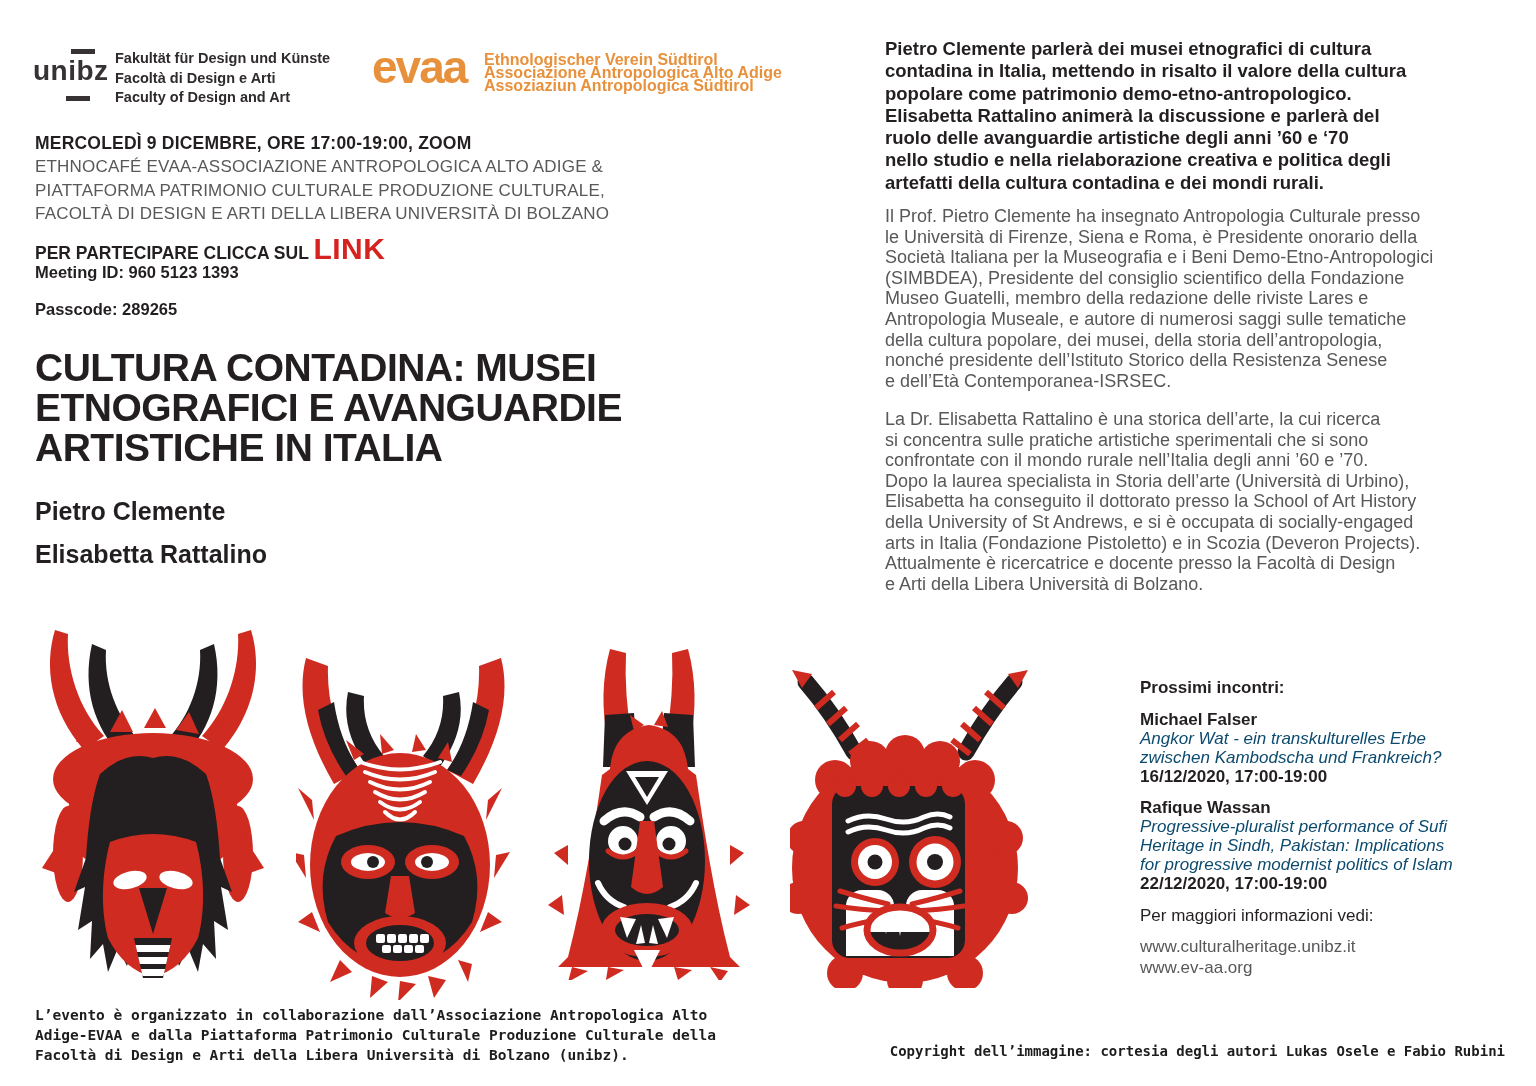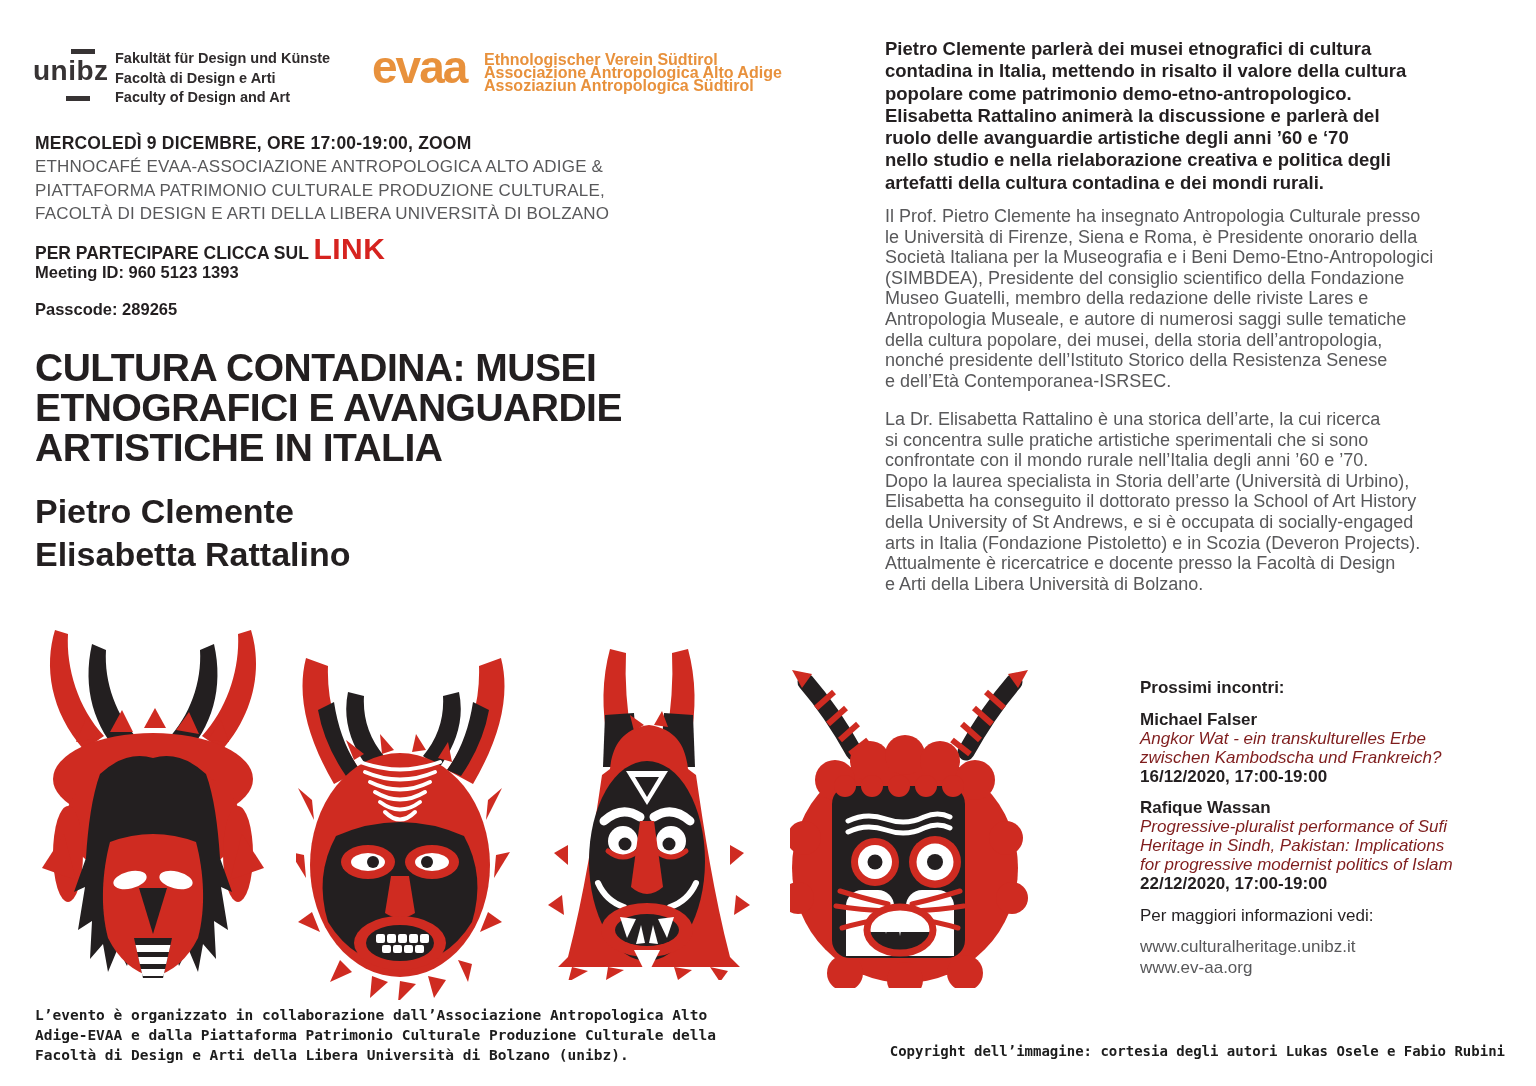--- a/index.html
+++ b/index.html
@@ -19,32 +19,32 @@
   
   .datetime{left:35px;top:133px;font-size:17.5px;font-weight:bold;letter-spacing:0.2px;}
   .organizers{left:35px;top:155px;font-size:17px;line-height:23.5px;color:#58585a;letter-spacing:0.2px;}
   .participate{left:35px;top:232px;}
   .participate-label{font-size:17.5px;font-weight:bold;vertical-align:baseline;}
   .link-label{font-size:30px;font-weight:bold;color:#d6231f;vertical-align:baseline;letter-spacing:0.5px;}
   .meeting-id{left:35px;top:263px;font-size:16.5px;font-weight:bold;}
   .passcode{left:35px;top:284px;font-size:16.5px;font-weight:bold;margin-top:16px;}
   
   .main-title{left:35px;top:348px;font-size:39px;font-weight:bold;line-height:40px;letter-spacing:-0.5px;color:#231f20;}
-  .speakers{left:35px;top:490px;font-size:34px;font-weight:bold;line-height:43px;color:#231f20;}
+  .speakers{left:35px;top:490px;font-size:25px;font-weight:bold;line-height:43px;color:#231f20;}
   
   .intro{left:885px;top:38px;font-size:18.5px;font-weight:bold;line-height:22.3px;color:#231f20;}
   .bio{font-size:18px;line-height:20.6px;color:#58585a;}
   .bio1{left:885px;top:206px;}
   .bio2{left:885px;top:409px;}
   
   .upcoming{left:1140px;top:678px;width:390px;font-size:17px;line-height:19px;}
   .upcoming-heading{font-weight:bold;margin-bottom:13px;}
   .up-event{margin-top:12px;}
   .up-name{font-weight:bold;}
-  .up-title{font-style:italic;color:#7f1d1d;}
+  .up-title{font-style:italic;color:#0c4a6e;}
   .up-date{font-weight:bold;}
   .info-heading{left:1140px;top:906px;font-size:17px;font-weight:normal;}
   .info-links{left:1140px;top:936px;font-size:17px;line-height:21px;color:#58585a;}
   
   .credit{left:35px;top:1005px;font-family:"DejaVu Sans Mono", monospace;font-size:14.5px;font-weight:bold;line-height:20px;color:#1d1d1d;}
   .copyright{left:845px;top:1043px;width:660px;text-align:right;font-family:"DejaVu Sans Mono", monospace;font-size:14px;font-weight:bold;color:#1d1d1d;}
   
   .mask{position:absolute;}
   .mr{fill:#cf2b21;} .mb{fill:#231f20;} .mw{fill:#ffffff;}
 </style>

